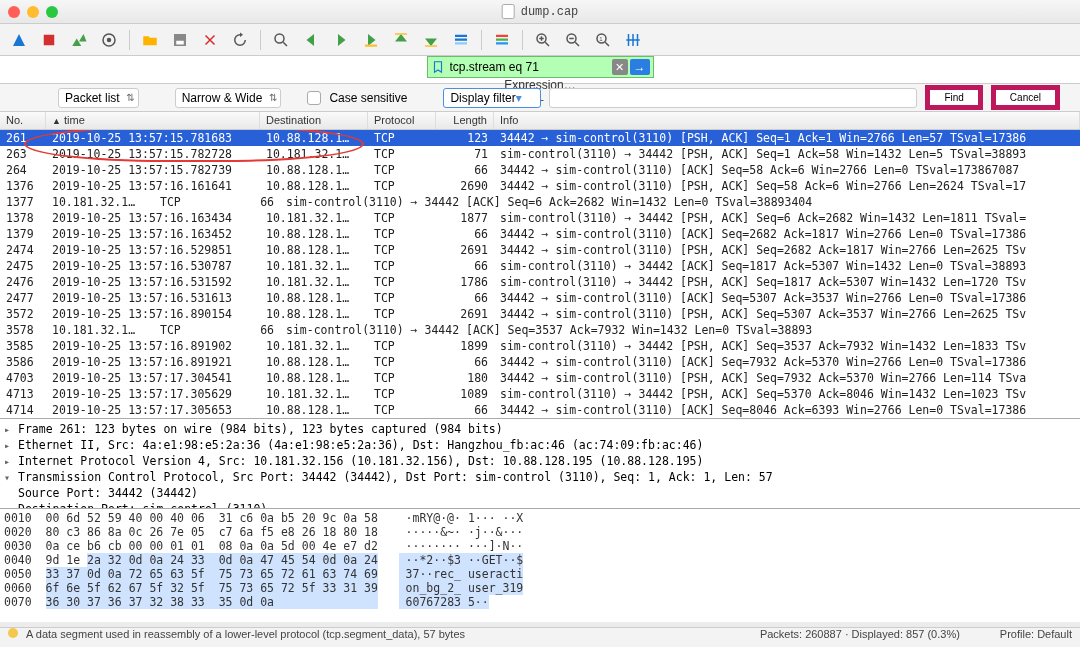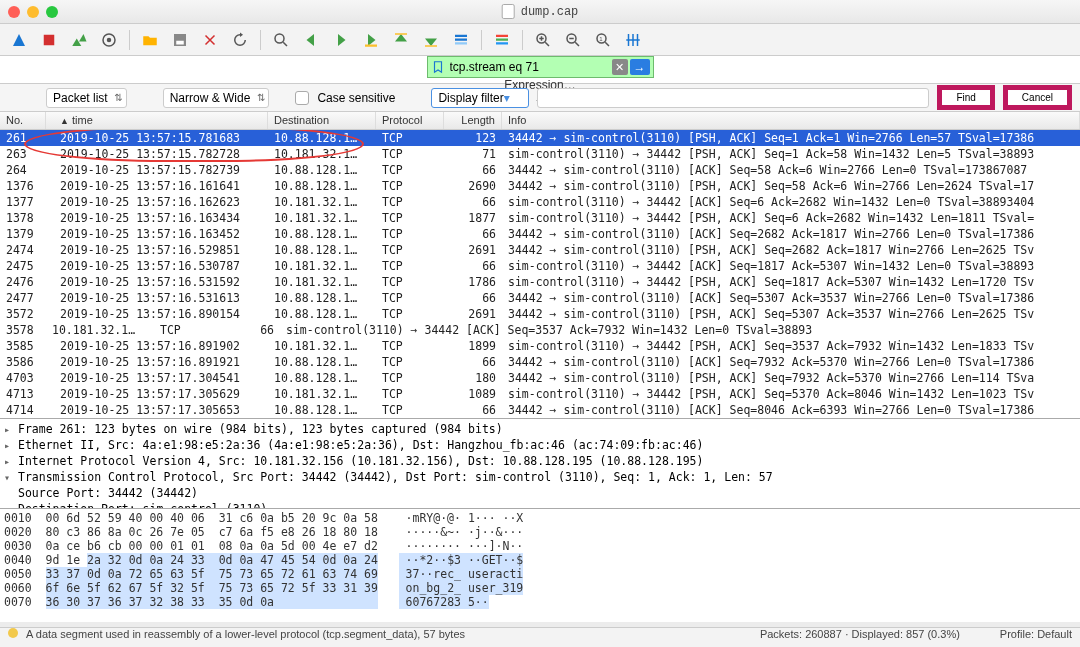--- a/index.html
+++ b/index.html
@@ -23,34 +23,34 @@
 .filterbar { height:28px; background:#fff; border-bottom:1px solid #ccc; display:flex; align-items:center;flex-direction:column; }
 .filter-wrap { position:relative; flex:1; margin:0 4px; display:flex; align-items:center; }
 .filter-wrap .bookmark { position:absolute; left:4px; top:4px; width:14px; height:14px; }
 .filter-wrap input { width:100%; height:22px; background:#b3ffb3; border:1px solid #6dbb6d; padding:0 48px 0 22px; font-size:12px; }
 .filter-clear { position:absolute; right:26px; width:16px; height:16px; background:#888; color:#fff; display:flex; align-items:center; justify-content:center; border-radius:2px; font-size:11px; cursor:pointer; }
 .filter-apply { position:absolute; right:4px; width:20px; height:16px; background:#2a7de1; color:#fff; display:flex; align-items:center; justify-content:center; border-radius:2px; font-size:12px; cursor:pointer; }
 .expr-btn { padding:0 10px; font-size:12px; color:#333; cursor:pointer; }
 .plus-btn { width:24px; font-size:14px; color:#555; text-align:center; cursor:pointer; }
 
 
-.searchbar { height:28px; background:#f5f5f5; border-bottom:1px solid #ccc; display:flex; align-items:center; padding:0 8px; gap:8px; font-size:12px; }
+.searchbar { height:28px; background:#f5f5f5; border-bottom:1px solid #ccc; display:flex; align-items:center; padding:0 20px; gap:8px; font-size:12px; }
 .dd { background:#fff; border:1px solid #ccc; border-radius:3px; padding:2px 18px 2px 6px; font-size:12px; position:relative; height:20px; line-height:14px; }
 .dd.arrows::after { content:"⇅"; position:absolute; right:3px; font-size:10px; color:#666; }
 .dd.blue { border-color:#4a90e2; }
 .dd.blue::after { content:"▾"; color:#4a90e2; }
 .checkbox { width:14px; height:14px; border:1px solid #aaa; border-radius:3px; background:#fff; }
 .search-input { flex:1; height:20px; border:1px solid #ccc; border-radius:3px; padding:0 6px; font-size:12px; }
 .btn { background:#fff; border:5px solid #be185d; border-radius:0; padding:2px 14px; font-size:10px; cursor:pointer; }
 
 
 .packet-area { background:#fff; }
 .pkt-header { height:18px; background:linear-gradient(#fafafa,#e9e9e9); border-bottom:1px solid #ccc; display:flex; font-size:11px; color:#333; }
 .pkt-header > div { padding:2px 6px; border-right:1px solid #ddd; }
-.col-no{width:46px;} .col-time{width:214px;margin-left:8px;} .col-dest{width:108px;} .col-proto{width:68px;} .col-len{width:58px;text-align:right;} .col-info{flex:1;}
+.col-no{width:46px;} .col-time{width:214px;} .col-dest{width:108px;} .col-proto{width:68px;} .col-len{width:58px;text-align:right;} .col-info{flex:1;}
 .pkt-body { height:288px; overflow:hidden; position:relative; }
 .pkt-row { height:16px; display:flex; font-family:"Menlo","Consolas",monospace; font-size:11.5px; color:#222; white-space:nowrap; }
 .pkt-row > div { padding:1px 6px; overflow:hidden; }
 .pkt-row.selected { background:#2860d8; color:#fff; }
 .pkt-row .col-len { text-align:right; }
 .circle-anno { position:absolute; border:2px solid #e53935; border-radius:50%/60%; pointer-events:none; }
 
 
 .details { border-top:1px solid #aaa; background:#fff; font-family:"Menlo","Consolas",monospace; font-size:11.5px; padding:2px 4px; height:90px; overflow:hidden; }
 .drow { display:flex; align-items:center; gap:4px; padding:1px 0; }
@@ -275,21 +275,20 @@
       <div class="pkt-row">
         <div class="col-no">1376</div>
         <div class="col-time">2019-10-25 13:57:16.161641</div>
         <div class="col-dest">10.88.128.1…</div>
         <div class="col-proto">TCP</div>
         <div class="col-len">2690</div>
         <div class="col-info">34442 → sim-control(3110) [PSH, ACK] Seq=58 Ack=6 Win=2766 Len=2624 TSval=17</div>
       </div>
       <div class="pkt-row">
         <div class="col-no">1377</div>
-        <div class="col-time">2019-10-25 13:57:16.162623</div>
         <div class="col-dest">10.181.32.1…</div>
         <div class="col-proto">TCP</div>
         <div class="col-len">66</div>
         <div class="col-info">sim-control(3110) → 34442 [ACK] Seq=6 Ack=2682 Win=1432 Len=0 TSval=38893404</div>
       </div>
       <div class="pkt-row">
         <div class="col-no">1378</div>
         <div class="col-time">2019-10-25 13:57:16.163434</div>
         <div class="col-dest">10.181.32.1…</div>
         <div class="col-proto">TCP</div>

